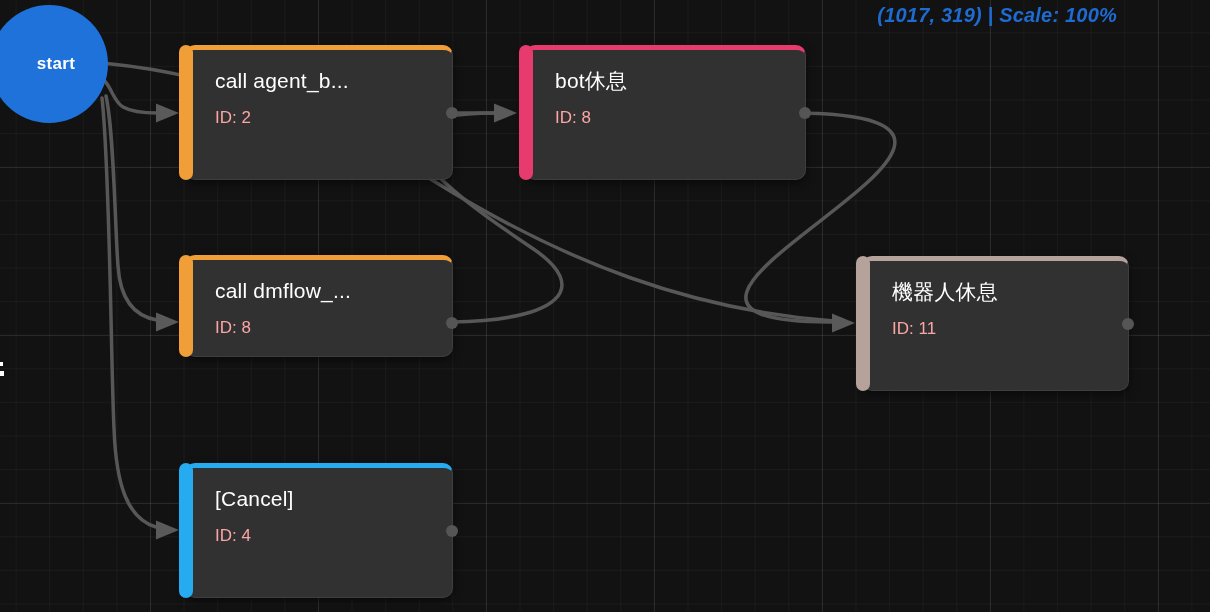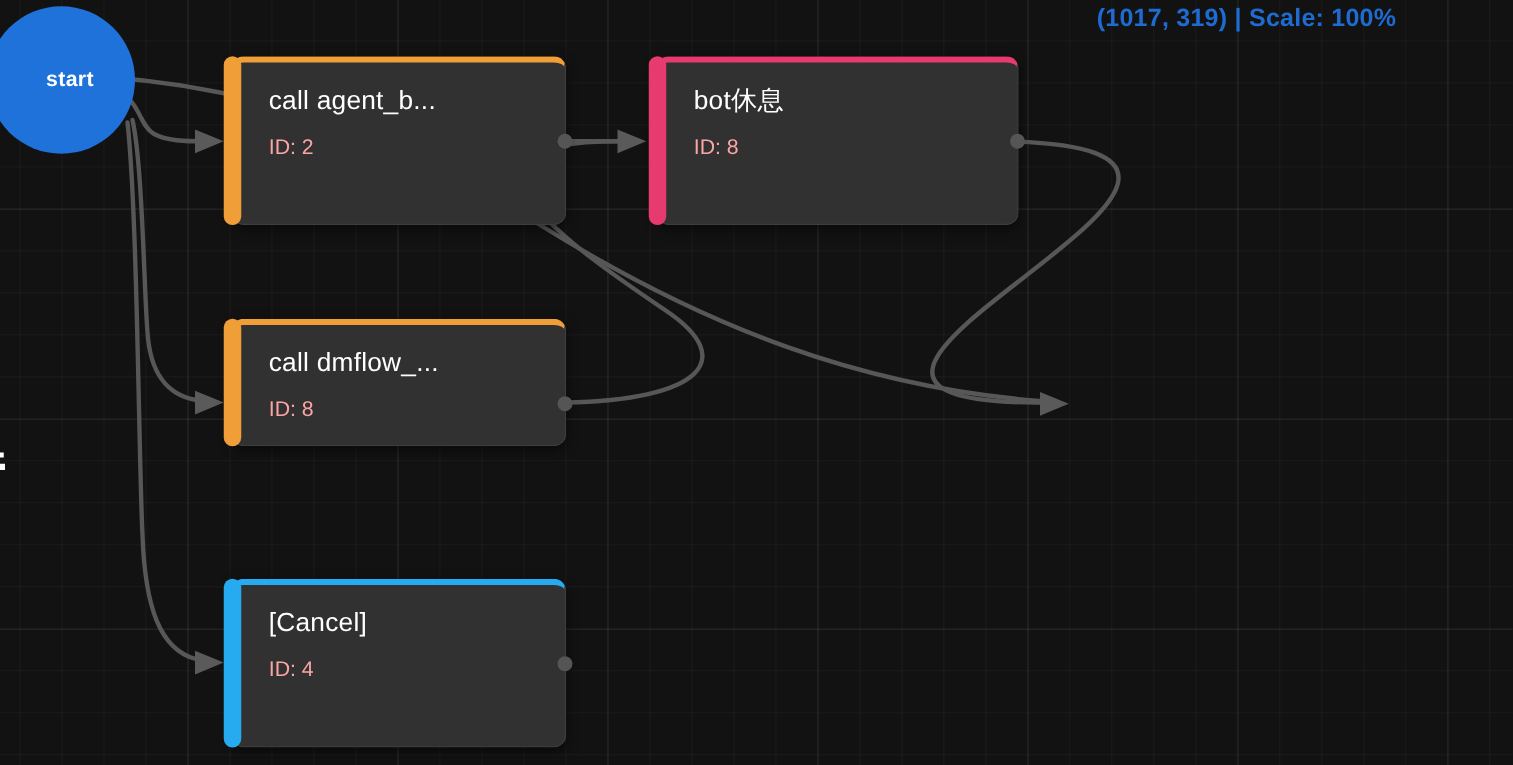--- a/index.html
+++ b/index.html
@@ -64,43 +64,50 @@
   </svg>
 
 <div id="nodes-layer">
     <div class="node" style="left: 179px; top: 45px; width: 274px; height: 135px; border-radius: 11px;">
       <div class="node-body" style="border-top-color: rgb(239, 158, 56);"></div>
       <div class="node-bar" style="background: rgb(239, 158, 56);"></div>
       <div class="node-title">call agent_b...</div>
       <div class="node-id">ID: 2</div>
       <div class="node-port"></div>
     </div>
-    <div class="node" style="left: 519px; top: 45px; width: 296px; height: 135px;">
+    <div class="node" style="left: 519px; top: 45px; width: 268px; height: 135px; padding-left: 19px;">
       <div class="node-body" style="border-top-color: rgb(231, 58, 110);"></div>
       <div class="node-bar" style="background: rgb(231, 58, 110);"></div>
       <div class="node-title">bot休息</div>
       <div class="node-id">ID: 8</div>
       <div class="node-port"></div>
     </div>
     <div class="node" style="left: 179px; top: 255px; width: 274px; height: 102px;">
       <div class="node-body" style="border-top-color: rgb(239, 158, 56);"></div>
       <div class="node-bar" style="background: rgb(239, 158, 56);"></div>
       <div class="node-title">call dmflow_...</div>
       <div class="node-id">ID: 8</div>
+      <div class="node-port"></div>
+    </div>
+    <div class="node" style="left: 856px; top: 256px; width: 273px; height: 135px;">
+      <div class="node-body" style="border-top-color: rgb(180, 162, 155);"></div>
+      <div class="node-bar" style="background: rgb(180, 162, 155);"></div>
+      <div class="node-title">機器人休息</div>
+      <div class="node-id">ID: 11</div>
       <div class="node-port"></div>
     </div>
     <div class="node" style="left: 179px; top: 463px; width: 274px; height: 135px;">
       <div class="node-body" style="border-top-color: rgb(39, 171, 240);"></div>
       <div class="node-bar" style="background: rgb(39, 171, 240);"></div>
       <div class="node-title">[Cancel]</div>
       <div class="node-id">ID: 4</div>
       <div class="node-port"></div>
     </div>
   </div>
 
 <div id="start-node" style="background: rgb(31, 114, 218);">
   <span id="start-label">start</span>
 </div>
 
-<div id="position-scale-indicator" style="color: rgb(30, 107, 210);">(1017, 319) | Scale: 100%</div>
+<div id="position-scale-indicator" style="color: rgb(30, 107, 210); font-style: italic;">(1017, 319) | Scale: 100%</div>
 
 <div id="frag-a" class="offscreen-fragment"></div>
 <div id="frag-b" class="offscreen-fragment"></div>
 
 </body></html>

